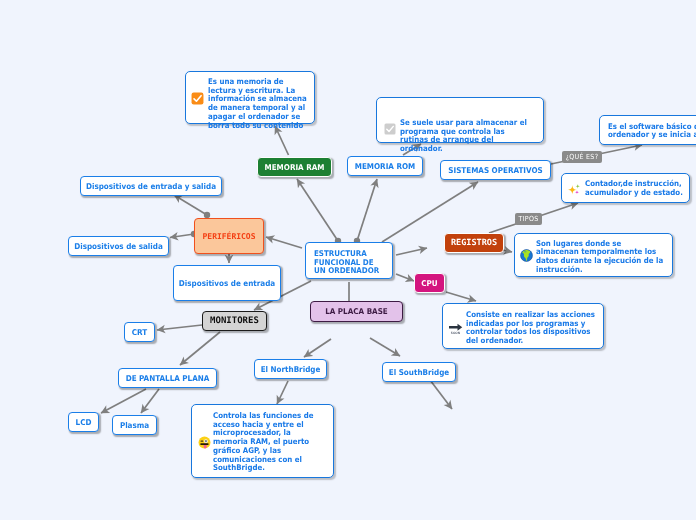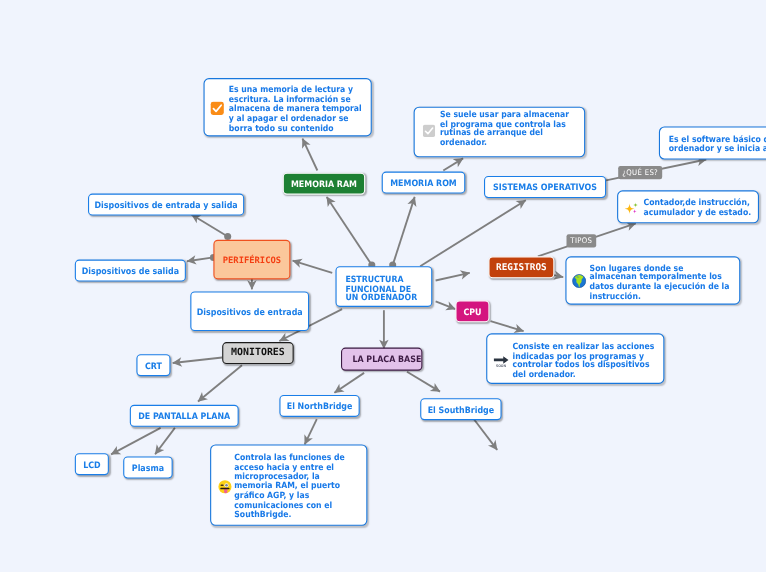--- a/index.html
+++ b/index.html
@@ -122,21 +122,21 @@
 </div>
 
 <div class="node topic purple" style="left:428px;top:233px;width:60px;height:20px;">
   <span>REGISTROS</span>
 </div>
 
 <div class="node topic magenta" style="left:414px;top:273px;width:31px;height:20px;">
   <span>CPU</span>
 </div>
 
-<div class="node topic lilac" style="left:310px;top:316px;width:74px;height:21px;justify-content:flex-end;">
+<div class="node topic lilac" style="left:310px;top:301px;width:93px;height:21px;">
   <span>LA PLACA BASE</span>
 </div>
 
 <div class="node topic peach" style="left:194px;top:218px;width:70px;height:36px;">
   <span>PERIFÉRICOS</span>
 </div>
 
 <div class="node topic" style="left:80px;top:176px;width:142px;height:20px;">
   <span>Dispositivos de entrada y salida</span>
 </div>
@@ -177,31 +177,31 @@
   <span>El SouthBridge</span>
 </div>
 
 <div class="glabel" style="left:562px;top:151px;width:40px;height:12px;">
   <span>¿QUÉ ES?</span>
 </div>
 <div class="glabel" style="left:515px;top:213px;width:27px;height:12px;">
   <span>TIPOS</span>
 </div>
 
-<div class="node note" style="left:185px;top:71px;width:153px;height:53px;padding:6px 7px 4px 5px;align-items:flex-start;">
+<div class="node note" style="left:185px;top:71px;width:130px;height:53px;padding:6px 7px 4px 5px;align-items:flex-start;">
   <span class="ic" style="width:13px;height:13px;margin-right:4px;">
     <svg width="13" height="13" viewBox="0 0 24 24">
           <rect x="1" y="1" width="22" height="22" rx="4" fill="#fa8c16"></rect>
     <path d="M5.6 12.6 L10 17 L18.6 6.8" stroke="#fff" stroke-width="2.9" fill="none" stroke-linecap="round" stroke-linejoin="round"></path>
         </svg>
   </span>
   <span class="txt" style="width:132px;">Es una memoria de lectura y escritura. La información se almacena de manera temporal y al apagar el ordenador se borra todo su contenido</span>
 </div>
 
-<div class="node note" style="left:376px;top:97px;width:156px;height:46px;padding:2px 6px 4px 7px;align-items:flex-start;">
+<div class="node note" style="left:376px;top:97px;width:168px;height:46px;padding:21px 6px 4px 7px;align-items:flex-start;">
   <span class="ic" style="width:12px;height:12px;margin-right:4px;">
     <svg width="12" height="12" viewBox="0 0 24 24">
           <rect x="1" y="1" width="22" height="22" rx="3" fill="#cdcdcd"></rect>
     <path d="M5.6 12.6 L10 17 L18.6 6.8" stroke="#fff" stroke-width="2.9" fill="none" stroke-linecap="round" stroke-linejoin="round"></path>
         </svg>
   </span>
   <span class="txt" style="width:130px;">Se suele usar para almacenar el programa que controla las rutinas de arranque del ordenador.</span>
 </div>
 
 <div class="node note" style="left:599px;top:115px;width:140px;height:30px;padding:6.5px 7px 4px 8px;align-items:flex-start;">

